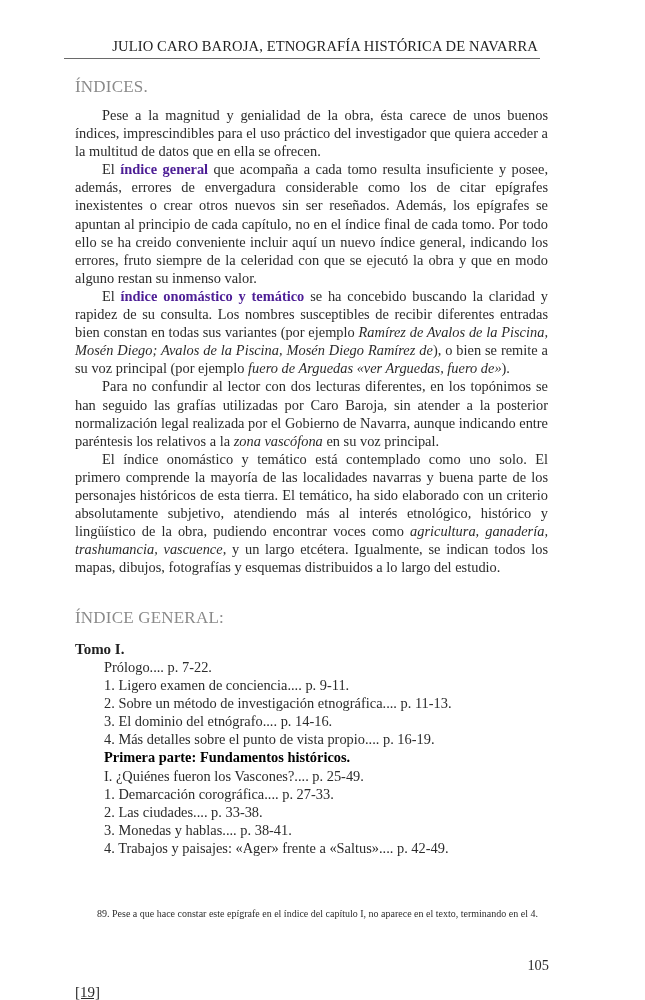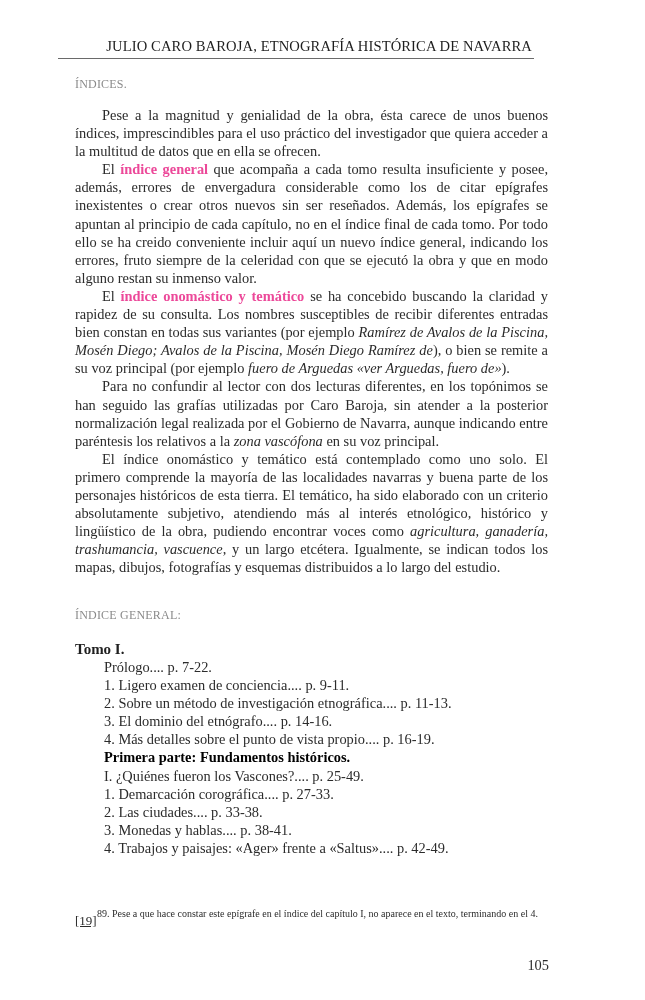--- a/index.html
+++ b/index.html
@@ -2,54 +2,54 @@
 <html><head>
 <meta charset="utf-8">
 <style>
   html, body { margin: 0; padding: 0; background: #ffffff; }
   body {
     width: 645px; height: 1000px; position: relative; overflow: hidden;
     font-family: "Liberation Serif", "DejaVu Serif", serif;
     color: #2b2b2b;
   }
   .running-head {
-    position: absolute; left: 58px; top: 38px; width: 476px;
+    position: absolute; left: 64px; top: 38px; width: 476px;
     text-align: right; font-size: 14.6px; letter-spacing: 0.1px;
     color: #1e1e1e; padding-bottom: 3px;
     border-bottom: 1px solid #6a6a6a;
     white-space: nowrap;
   }
   .running-head span { display: inline-block; padding-right: 2px; }
   .section-title {
-    position: absolute; left: 75px; font-size: 12px; color: #8a8a8a;
+    position: absolute; left: 75px; font-size: 17px; color: #8a8a8a;
     letter-spacing: 0.2px;
   }
   .body-text {
     position: absolute; left: 75px; width: 473px;
     font-size: 14.4px; line-height: 18.1px; text-align: justify;
   }
   .body-text p { margin: 0; text-indent: 27px; }
-  .body-text b { font-weight: bold; color: #ec4899; margin-top: 31px; }
+  .body-text b { font-weight: bold; color: #4c1d95; margin-top: 31px; }
   .tomo {
     position: absolute; left: 75px; top: 641px;
     font-size: 15px; font-weight: bold; color: #1f1f1f;
   }
   .toc {
     position: absolute; left: 104px; top: 658px; width: 450px;
     font-size: 14.4px; line-height: 18.1px;
   }
   .toc div { white-space: nowrap; }
   .toc .part { font-weight: bold; color: #000000; }
   .toc sup { font-size: 8px; vertical-align: 5px; line-height: 0; }
   .footnote {
     position: absolute; left: 75px; top: 906px; width: 473px;
     font-size: 10px; line-height: 15.5px; text-align: justify;
   }
   .footnote p { margin: 0; text-indent: 22px; }
-  .folio-left { position: absolute; left: 75px; top: 913px; font-size: 13px; text-decoration: underline; }
+  .folio-left { position: absolute; left: 75px; top: 984px; font-size: 15px; text-decoration: underline; }
   .folio-right { position: absolute; left: 520px; top: 957px; width: 29px; text-align: right; font-size: 14.4px; }
 </style>
 </head>
 <body>
 
 <div class="running-head">
   <span>JULIO CARO BAROJA, ETNOGRAFÍA HISTÓRICA DE NAVARRA</span>
 </div>
 
 <div class="section-title" style="top:77px;">ÍNDICES.</div>

